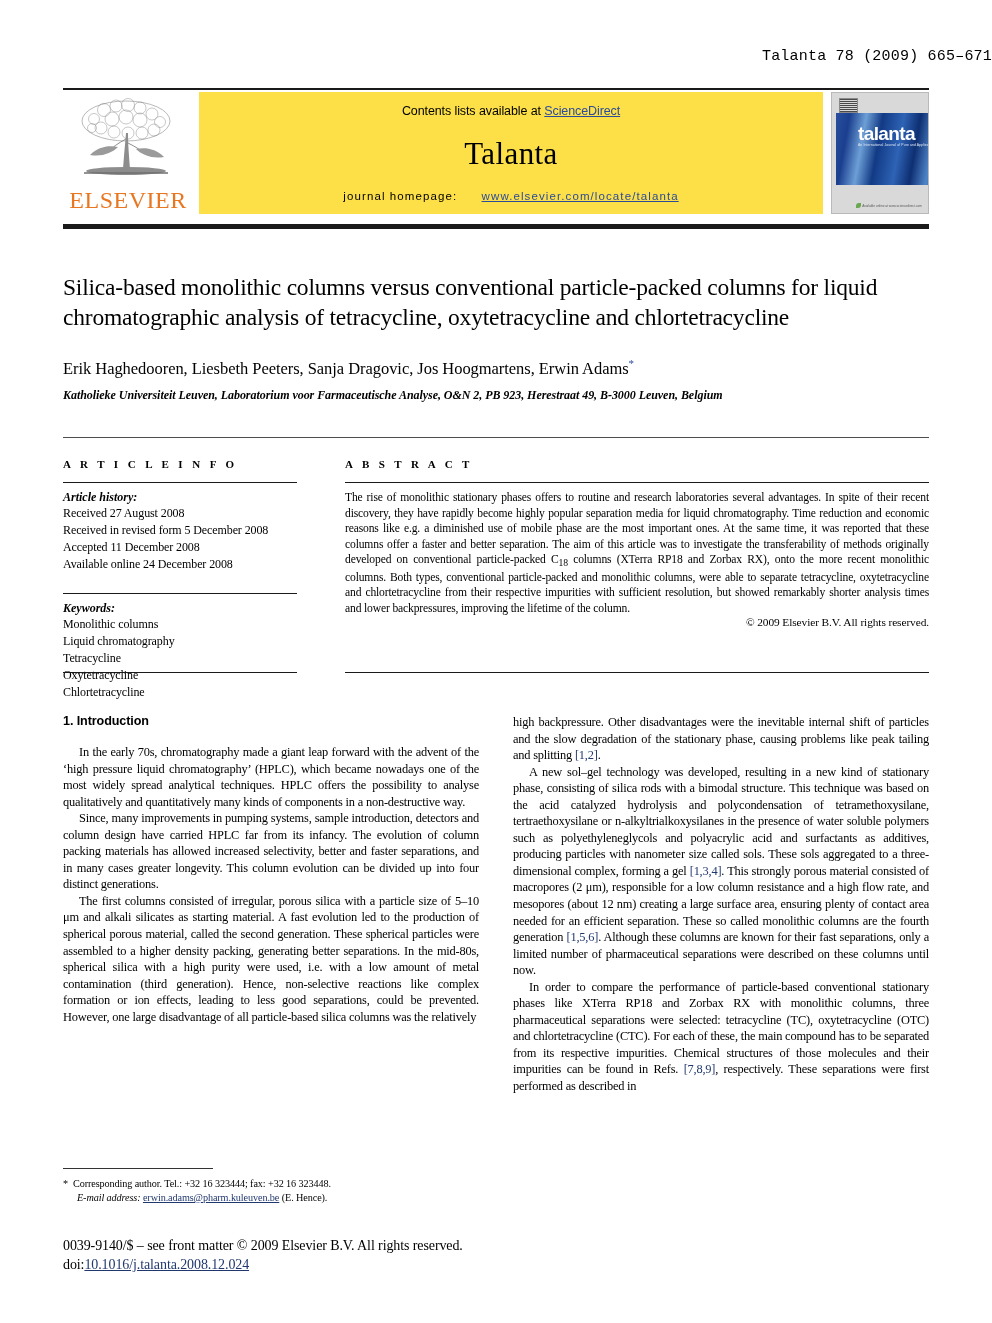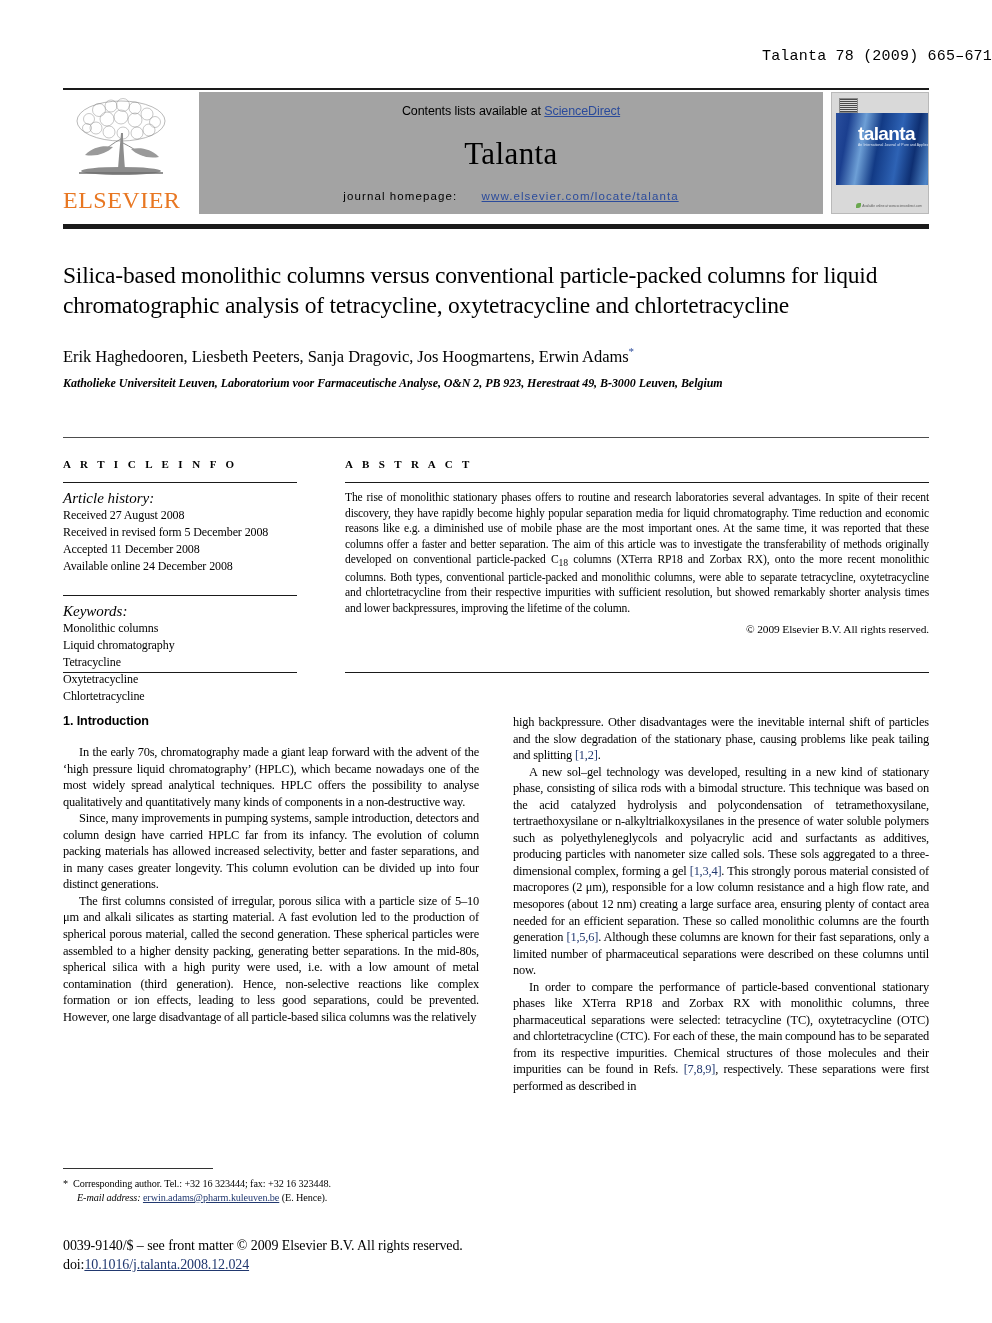--- a/index.html
+++ b/index.html
@@ -47,36 +47,37 @@
     width: 866px;
     height: 122px;
     display: flex;
     align-items: stretch;
   }
   .elsevier-logo {
     width: 130px;
     flex: 0 0 130px;
     display: flex;
     flex-direction: column;
+    align-items: center;
     justify-content: flex-end;
     padding-bottom: 2px;
     box-sizing: border-box;
   }
   .tree-svg { display:block; }
   .elsevier-word {
     font-family: "Liberation Serif", serif;
     font-size: 24px;
     letter-spacing: 0.5px;
     color: #E87722;
     line-height: 1;
     margin-top: 1px;
   }
   .center-band {
     flex: 1 1 auto;
-    background: #a3a3a3;
+    background: #fde047;
     display: flex;
     flex-direction: column;
     align-items: center;
     justify-content: space-between;
     padding: 12px 0 12px 0;
     box-sizing: border-box;
     margin-left: 6px;
     margin-right: 8px;
   }
   .contents-line {
@@ -152,21 +153,21 @@
     position: absolute;
     left: 63px; right: 63px;
     top: 224px;
     border-top: 5px solid #1a1a1a;
   }
 
   
   .title-block {
     position: absolute;
     left: 63px;
-    top: 260px;
+    top: 272px;
     width: 866px;
   }
   .article-title {
     font-family: "Liberation Serif", serif;
     font-size: 23.5px;
     line-height: 1.29;
     letter-spacing: -0.2px;
     margin: 0;
     font-weight: normal;
   }
@@ -211,43 +212,42 @@
     font-size: 11px;
     letter-spacing: 3.4px;
   }
   .thin-rule {
     border-top: 1.6px solid #1a1a1a;
     margin-top: 12px;
     margin-bottom: 7px;
   }
   .hist-label, .kw-label {
     font-style: italic;
-    font-weight: normal;
-    font-size: 15px;
+    font-weight: bold;
+    font-size: 12px;
   }
   .info-line {
     font-size: 12px;
     line-height: 1.42;
     letter-spacing: -0.1px;
   }
   .kw-block { margin-top: 20px; }
   .kw-rule {
     border-top: 1.6px solid #1a1a1a;
     margin-bottom: 7px;
   }
   .abstract-text {
     font-size: 11.6px;
     line-height: 1.345;
     text-align: justify;
     letter-spacing: -0.15px;
   }
   .copyright {
     font-size: 11.4px;
     text-align: right;
-    margin-top: 7px;
     letter-spacing: -0.1px;
   }
   .abs-rule-bottom {
     position:absolute;
     left: 345px;
     top: 672px;
     width: 584px;
     border-top: 1.6px solid #1a1a1a;
   }
   .info-rule-bottom {

